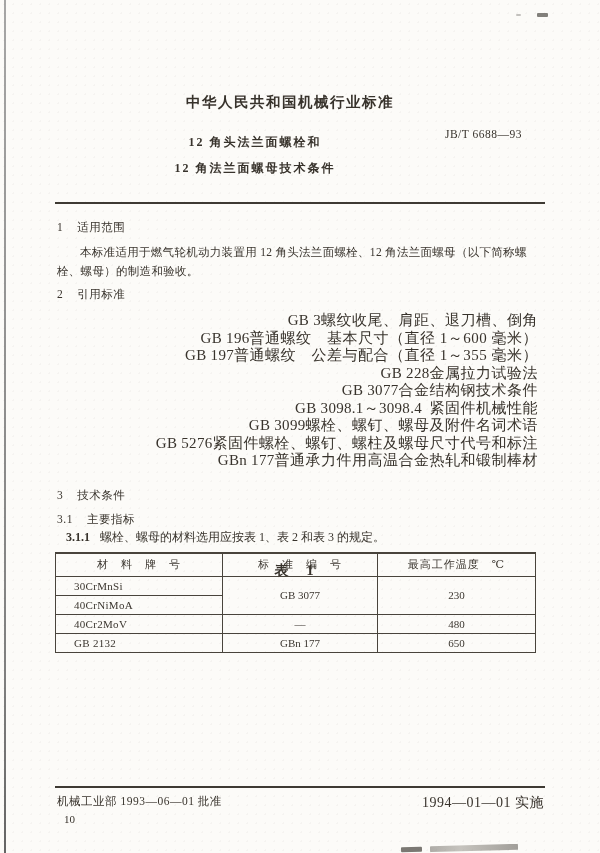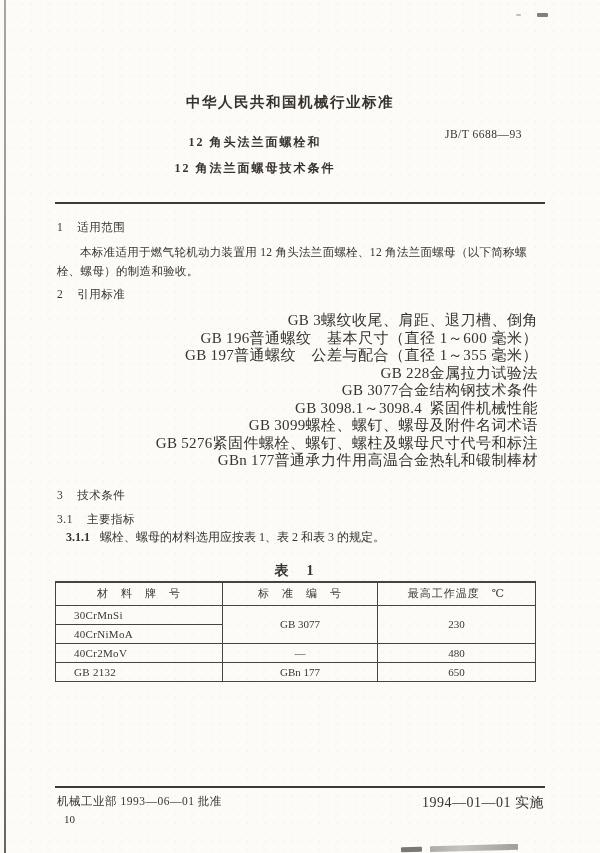--- a/index.html
+++ b/index.html
@@ -72,21 +72,21 @@
   }
   table.t1 {
     position: absolute; left: 55px; top: 552px; width: 480px;
     border-collapse: collapse; table-layout: fixed;
     font-size: 11px; color: #3b362f;
   }
   table.t1 col.c1 { width: 167px; }
   table.t1 col.c2 { width: 155px; }
   table.t1 col.c3 { width: 158px; }
   table.t1 th, table.t1 td { border: 1px solid #49443c; font-weight: normal; }
-  table.t1 { border: 1.5px solid #49443c; border-top: 2.5px double #49443c; margin-top: 29px; }
+  table.t1 { border: 1.5px solid #49443c; border-top: 2.5px double #49443c; }
   table.t1 th { height: 23px; text-align: center; letter-spacing: 1px; font-size: 11px; }
   table.t1 td { height: 19px; }
   table.t1 td.mat { text-align: left; padding-left: 18px; letter-spacing: .3px; }
   table.t1 td.ctr { text-align: center; }
 
   .footer-approve { position: absolute; left: 57px; top: 794px; font-size: 11.5px; letter-spacing: .5px; }
   .footer-implement { position: absolute; top: 794px; right: 56px; font-size: 14px; letter-spacing: .5px; }
   .page-number { position: absolute; left: 64px; top: 813px; font-size: 11px; }
 </style>
 </head>

